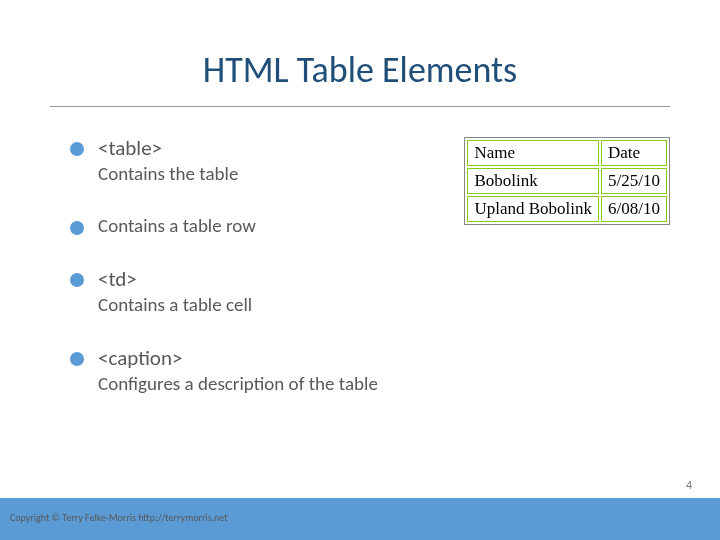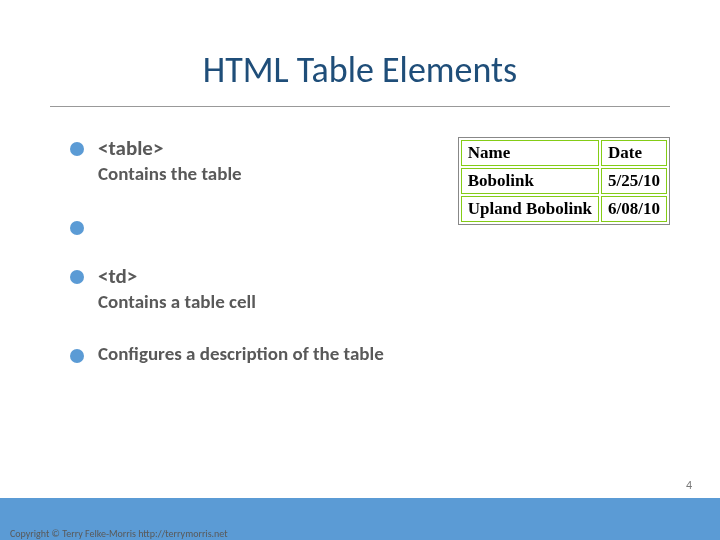--- a/index.html
+++ b/index.html
@@ -25,21 +25,20 @@
     padding-top: 48px;
     padding-bottom: 14px;
   }
   .title-underline {
     margin: 0 50px;
     border-bottom: 1px solid #999;
   }
   .content {
     display: flex;
     padding: 28px 50px 0 70px;
-    font-weight: bold;
   }
   .bullets {
     flex: 1;
   }
   .bullet-item {
     display: flex;
     align-items: flex-start;
     margin-bottom: 28px;
   }
   .bullet-item.last {
@@ -96,21 +95,21 @@
   .footer {
     position: absolute;
     bottom: 0;
     left: 0;
     right: 0;
     height: 42px;
     background: #5b9bd5;
   }
   .copyright {
     position: absolute;
-    bottom: 0;
+    bottom: 16px;
     left: 10px;
     font-size: 10px;
     color: #595959;
   }
   .slide-number {
     position: absolute;
     bottom: 48px;
     right: 28px;
     font-size: 12px;
     color: #777;
@@ -131,34 +130,36 @@
         <div class="bullet-dot"></div>
         <div class="bullet-text">
           <span class="elem-name">&lt;table&gt;</span>
           <span class="elem-desc">Contains the table</span>
         </div>
       </div>
 
       <div class="bullet-item">
         <div class="bullet-dot"></div>
         <div class="bullet-text">
+          <span class="elem-desc">Contains a table row</span>
         </div>
       </div>
 
       <div class="bullet-item">
         <div class="bullet-dot"></div>
         <div class="bullet-text">
           <span class="elem-name">&lt;td&gt;</span>
           <span class="elem-desc">Contains a table cell</span>
         </div>
       </div>
 
       <div class="bullet-item last">
         <div class="bullet-dot"></div>
         <div class="bullet-text">
+          <span class="elem-name">&lt;caption&gt;</span>
           <span class="elem-desc">Configures a description of the table</span>
         </div>
       </div>
 
     </div>
 
     <div class="table-area">
       <table class="sample">
         <tbody>
             <tr>

